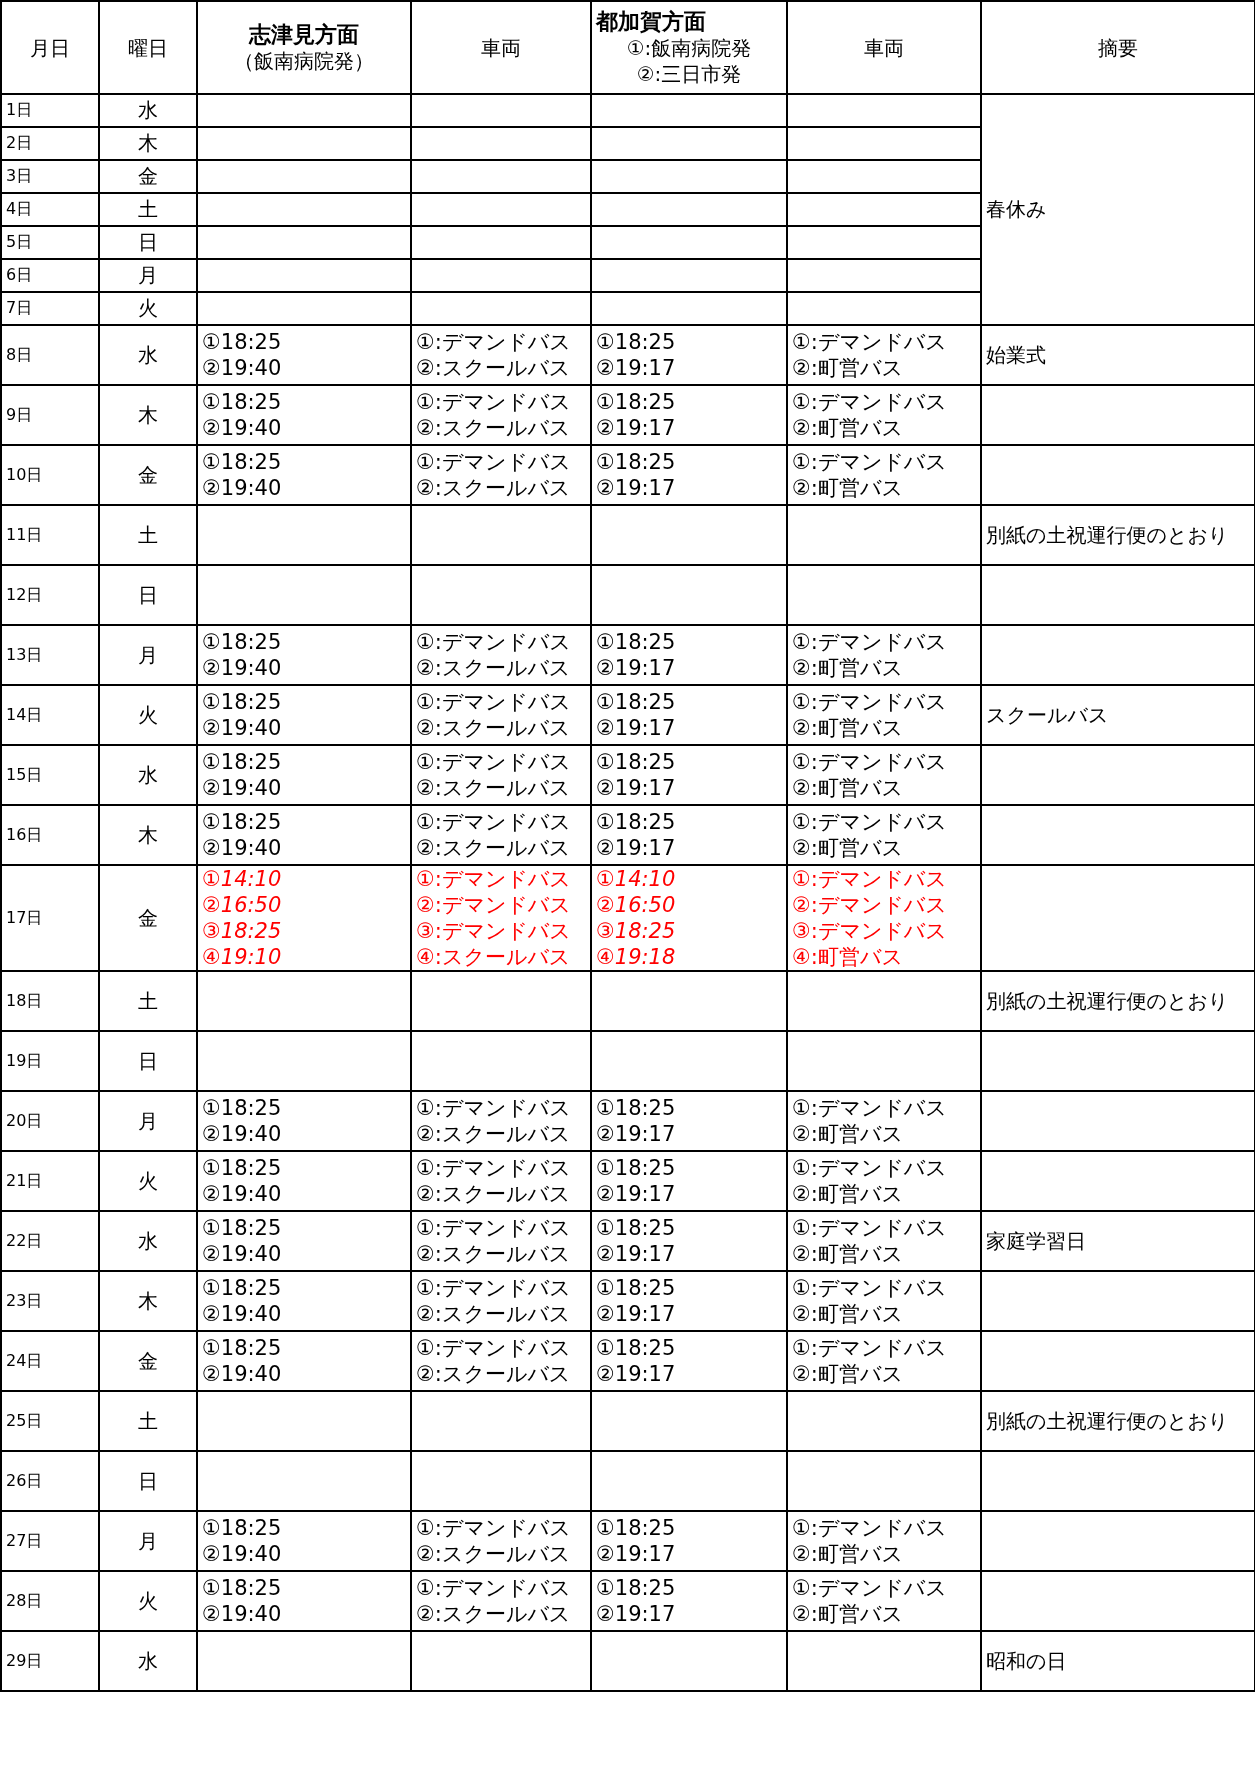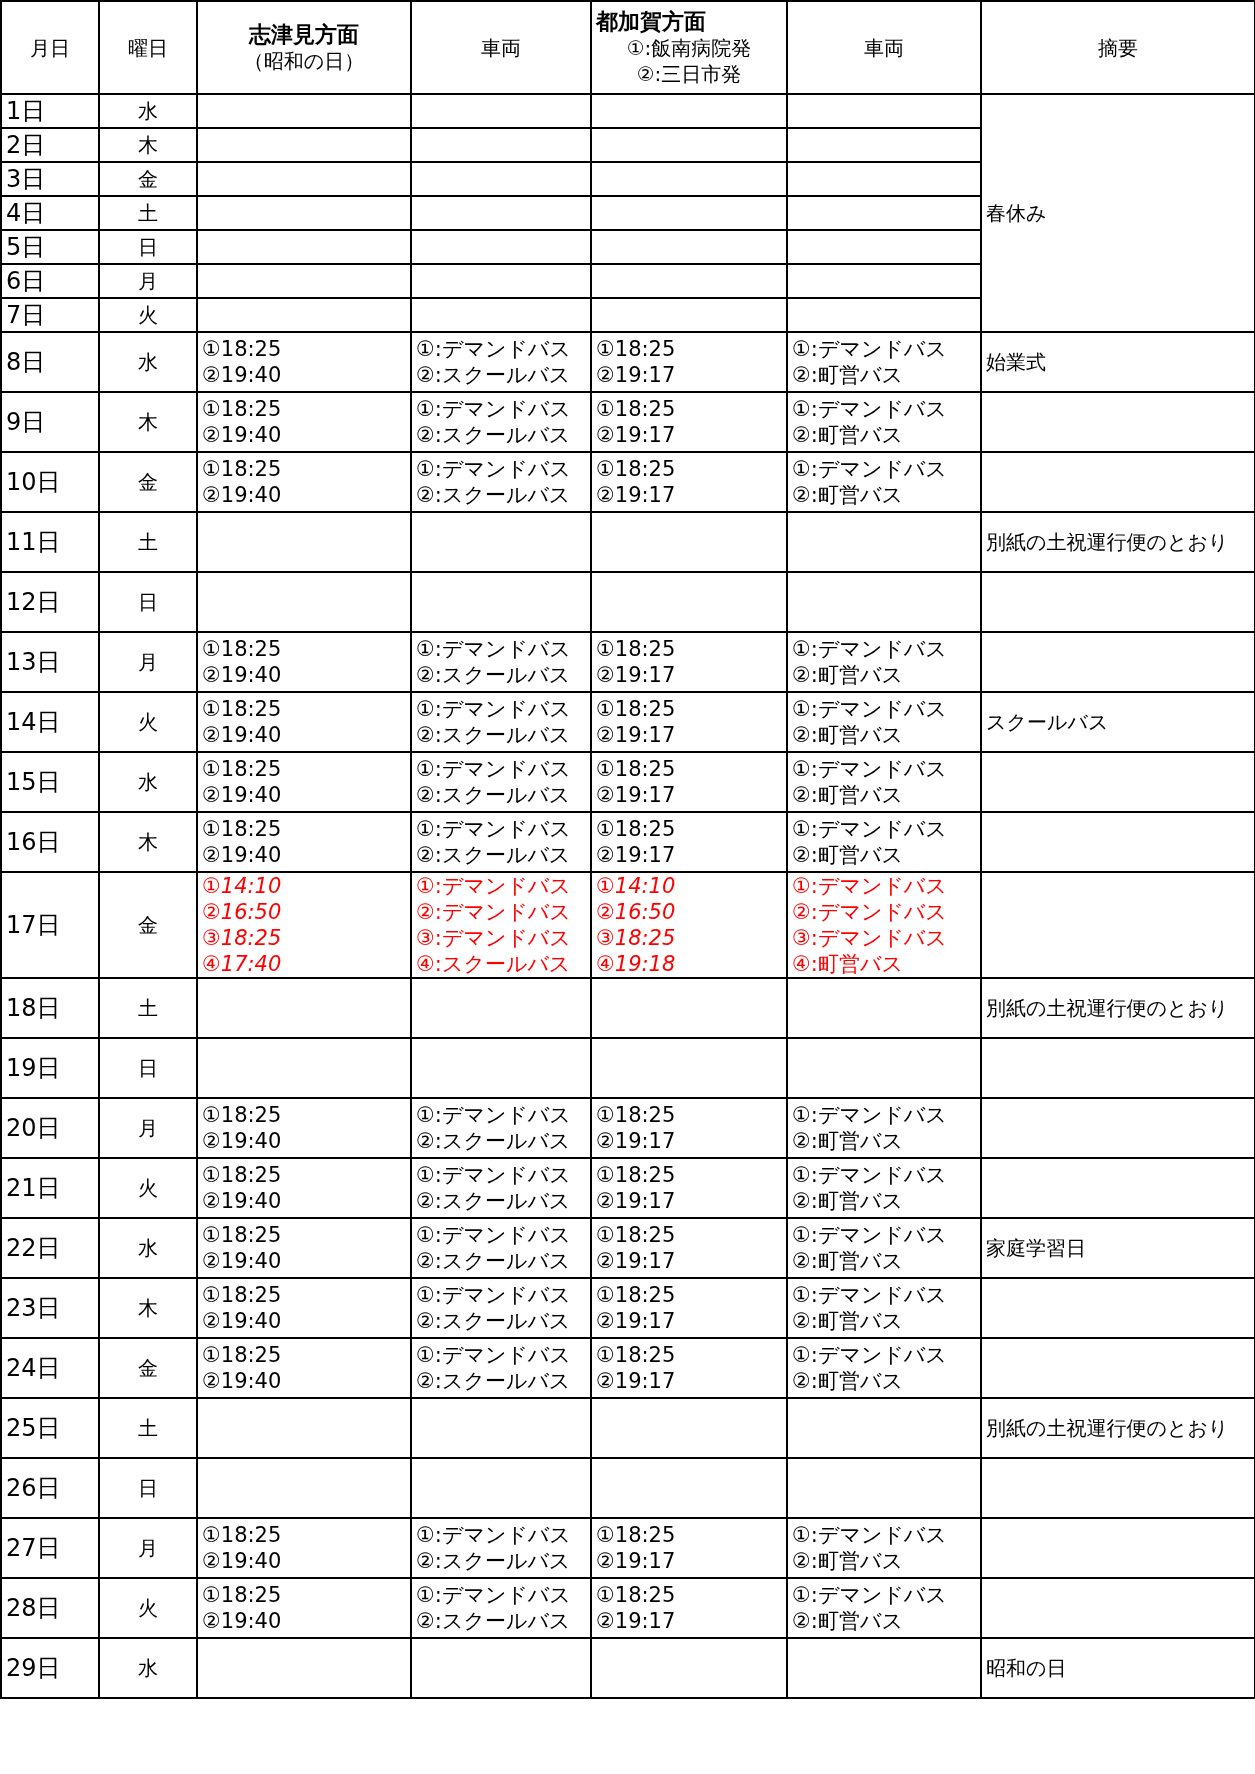--- a/index.html
+++ b/index.html
@@ -13,21 +13,21 @@
   table.sched col.c-veh2 { width: 194px; }
   table.sched col.c-note { width: 274px; }
   table.sched td, table.sched th { border: 2.5px solid #000; padding: 0 4px; vertical-align: middle; overflow: hidden; white-space: nowrap; }
   table.sched th { height: 91px; font-weight: normal; font-size: 20px; text-align: center; line-height: 26px; }
   th .bold { font-weight: bold; font-size: 22px; }
   th.left-multi { text-align: left; padding-left: 6px; }
   th.left-multi .bold { display: block; text-align: left; }
   tr.short td { height: 31px; }
   tr.tall td { height: 58px; }
   tr.xtall td { height: 101px; margin-left: 40px; }
-  td.date { font-size: 24px; text-align: left; padding-left: 3px; }
+  td.date { font-size: 16px; text-align: left; padding-left: 3px; }
   td.dow { font-size: 20px; text-align: center; }
   td.cell { font-size: 21px; line-height: 26px; text-align: left; padding-left: 4px; }
   td.note { font-size: 20px; text-align: left; padding-left: 6px; }
   td.cell.red { color: #ff0000; }
   td.cell.red.italic span.line { font-style: italic; }
   td.cell span.line { display: block; }
   td.cell.shiz { border-left: 1px solid #000; }
   td.note-merged { vertical-align: middle; }
 </style>
 </head>
@@ -42,21 +42,21 @@
       <col class="c-tsukaga">
       <col class="c-veh2">
       <col class="c-note">
   </colgroup>
   <thead>
     <tr>
       <th>月日</th>
       <th>曜日</th>
       <th>
         <span class="bold">志津見方面</span><br>
-        <span>（昭和の日）</span>
+        <span>（飯南病院発）</span>
       </th>
       <th>車両</th>
       <th class="left-multi">
         <span class="bold">都加賀方面</span>
         <span>①:飯南病院発</span><br>
         <span>②:三日市発</span>
       </th>
       <th>車両</th>
       <th>摘要</th>
     </tr>
@@ -284,21 +284,21 @@
         </td>
         <td class="note"></td>
       </tr>
       <tr class="xtall">
         <td class="date">17日</td>
         <td class="dow">金</td>
         <td class="cell shiz red italic">
           <span class="line">①14:10</span>
           <span class="line">②16:50</span>
           <span class="line">③18:25</span>
-          <span class="line">④17:40</span>
+          <span class="line">④19:10</span>
         </td>
         <td class="cell red">
           <span class="line">①:デマンドバス</span>
           <span class="line">②:デマンドバス</span>
           <span class="line">③:デマンドバス</span>
           <span class="line">④:スクールバス</span>
         </td>
         <td class="cell red italic">
           <span class="line">①14:10</span>
           <span class="line">②16:50</span>

